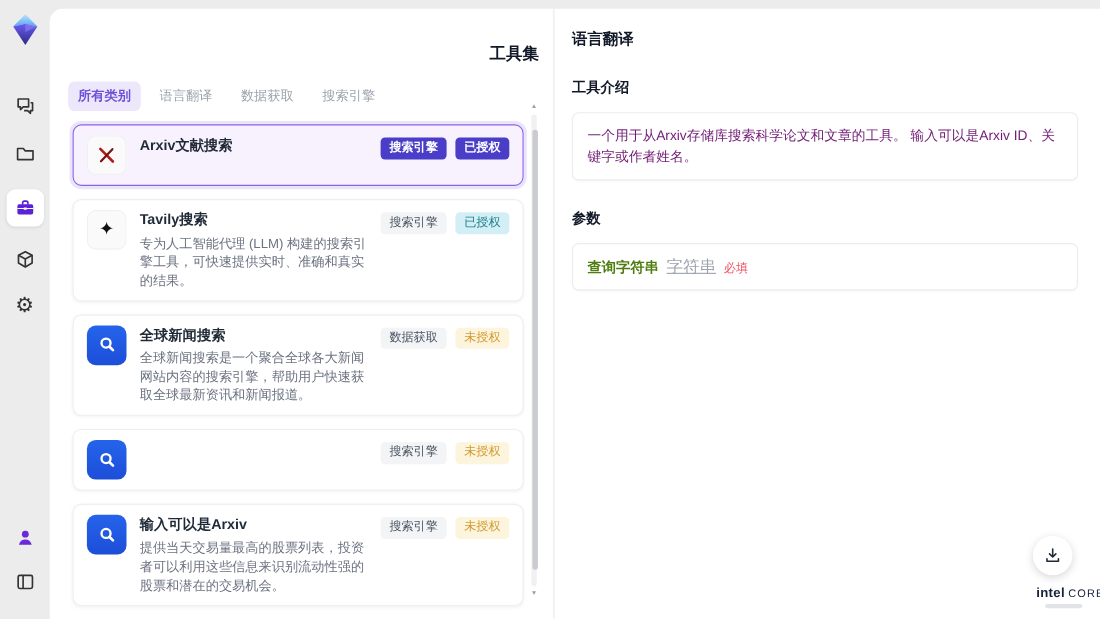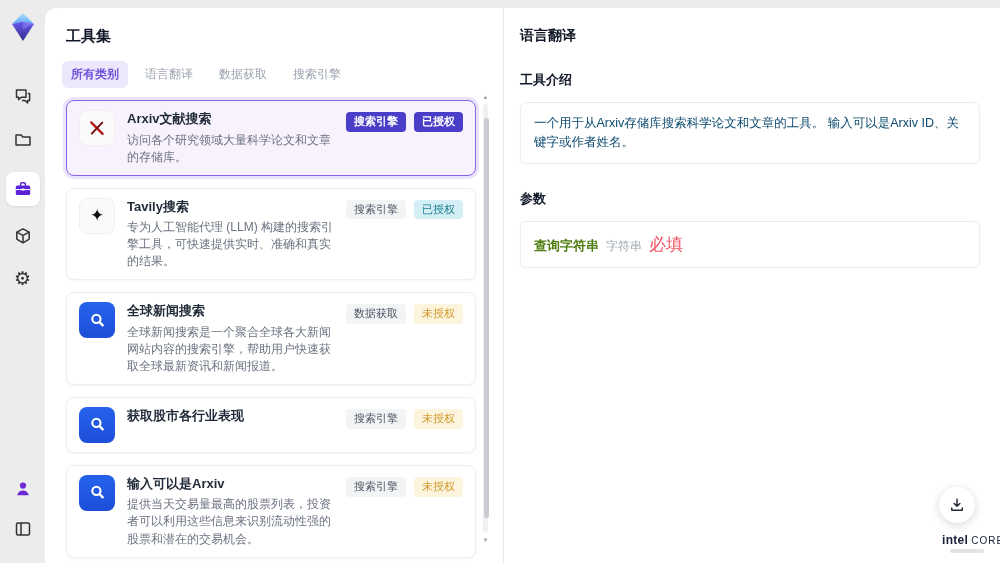--- a/index.html
+++ b/index.html
@@ -23,21 +23,21 @@
   .ri-user{margin-top:auto;}
   .ri-collapse{margin-top:8px;margin-bottom:18px;}
   .gear-glyph{font-size:19px;color:#333;line-height:1;}
 
   
   .panel{position:absolute;left:45px;top:8px;right:0;bottom:0;background:#ffffff;
          border-radius:12px 0 0 0;overflow:hidden;}
 
   
   .tools-pane{position:absolute;left:0;top:0;width:458px;height:100%;}
-  .pane-title{margin:0;padding:19px 0 0 21px;font-size:15px;font-weight:bold;color:#111827;}
+  .pane-title{margin:13px;padding:19px 0 0 21px;font-size:15px;font-weight:bold;color:#111827;text-align:right;}
   .tabs{display:flex;align-items:center;gap:8px;margin:15px 0 0 17px;text-align:center;}
   .tab{font-size:12px;color:#9ca3af;padding:5px 9px;border-radius:6px;cursor:pointer;white-space:nowrap;}
   .tab.active{background:var(--tab-active-bg);color:var(--tab-active-text);font-weight:bold;}
   .tool-list{margin:9px 0 0 18px;width:416px;height:468px;overflow:hidden;padding:3px;box-sizing:border-box;}
   .tool-card{background:#fff;border:1px solid #efeff2;border-radius:8px;padding:9px 12px;
              display:flex;gap:12px;margin-bottom:12px;box-shadow:0 1px 3px rgba(17,24,39,.05);cursor:pointer;}
   .tool-card.selected{background:var(--selected-bg);border:1.5px solid var(--selected-border);
              box-shadow:0 0 0 3px rgba(124,92,240,.16);}
   .tool-icon{width:36px;height:36px;border-radius:8px;flex:none;display:flex;align-items:center;justify-content:center;
              background:#fafafa;box-shadow:inset 0 0 0 1px rgba(0,0,0,.04);}
@@ -61,24 +61,24 @@
   .sb-thumb{position:absolute;left:1px;top:14px;width:5px;height:400px;background:#c9cbd0;border-radius:3px;}
 
   .pane-divider{position:absolute;left:458px;top:0;bottom:0;width:1px;background:#e9e9ec;}
 
   
   .detail-pane{position:absolute;left:459px;right:0;top:0;bottom:0;padding:0 20px 0 16px;}
   .detail-title{margin:0;padding-top:19px;font-size:14px;font-weight:bold;color:#111827;}
   .section-heading{margin:0;padding-top:26px;font-size:13px;font-weight:bold;color:#111827;}
   .info-box{margin-top:13px;border:1px solid #ececef;border-radius:6px;background:#fff;
             box-shadow:0 1px 2px rgba(0,0,0,.03);padding:11px 13px;}
-  .intro-text{font-size:12.5px;color:#0c4a6e;line-height:1.5;}
+  .intro-text{font-size:12.5px;color:#701a75;line-height:1.5;}
   .param-name{font-size:13px;font-weight:bold;color:#4d7c0f;}
-  .param-type{font-size:12px;color:#9ca3af;margin-left:7px;}
-  .param-required{font-size:17px;color:var(--required-red);margin-left:7px;}
+  .param-type{font-size:15px;color:#9ca3af;margin-left:7px;text-decoration:underline;}
+  .param-required{font-size:11px;color:var(--required-red);margin-left:7px;}
   .param-desc{font-size:12.5px;color:#4b5563;margin-top:9px;line-height:1.4;}
 
   
   .fab{position:absolute;right:25px;bottom:40px;width:36px;height:36px;border-radius:50%;
        background:#fff;box-shadow:0 2px 8px rgba(0,0,0,.16);display:flex;align-items:center;justify-content:center;cursor:pointer;}
   .intel-brand{position:absolute;right:16px;bottom:10px;width:62px;text-align:center;line-height:1;}
   .intel-line{color:#17213b;font-size:12px;letter-spacing:.3px;}
   .intel-word{font-weight:bold;padding-left:20px;}
   .intel-core{font-size:10px;letter-spacing:1px;margin-left:3px;}
   .intel-sub{margin:3px 0 0 auto;width:34px;height:4px;border-radius:2px;background:#e3e4e8;}
@@ -180,21 +180,20 @@
     <div class="tool-list" id="toolList">
         <div class="tool-card selected">
           <span class="tool-icon icon-arxiv">
             <svg width="18" height="18" viewBox="0 0 18 18" fill="none" stroke-linecap="round">
               <path d="M3.2 3.4l11.4 11.4" stroke="#B31B1B" stroke-width="2.4"></path>
               <path d="M14.2 3.6L3.8 14.6" stroke="#7a1010" stroke-width="2"></path>
             </svg>
           </span>
           <div class="tool-body">
             <div class="tool-title">Arxiv文献搜索</div>
-            <div class="tool-desc">访问各个研究领域大量科学论文和文章的存储库。</div>
           </div>
           <div class="badges">
             <span class="badge cat">搜索引擎</span>
             <span class="badge auth-ok">已授权</span>
           </div>
         </div>
         <div class="tool-card">
           <span class="tool-icon icon-tavily">✦</span>
           <div class="tool-body">
             <div class="tool-title">Tavily搜索</div>
@@ -222,21 +221,20 @@
           </div>
         </div>
         <div class="tool-card">
           <span class="tool-icon icon-qsearch">
             <svg width="19" height="19" viewBox="0 0 19 19" fill="none">
               <circle cx="8.4" cy="7.9" r="4.1" stroke="#fff" stroke-width="2.1"></circle>
               <path d="M11.6 11.2l3.1 3.1" stroke="#fff" stroke-width="2.4" stroke-linecap="round"></path>
             </svg>
           </span>
           <div class="tool-body">
-            <div class="tool-title">获取股市各行业表现</div>
           </div>
           <div class="badges">
             <span class="badge cat">搜索引擎</span>
             <span class="badge auth-no">未授权</span>
           </div>
         </div>
         <div class="tool-card">
           <span class="tool-icon icon-qsearch">
             <svg width="19" height="19" viewBox="0 0 19 19" fill="none">
               <circle cx="8.4" cy="7.9" r="4.1" stroke="#fff" stroke-width="2.1"></circle>

